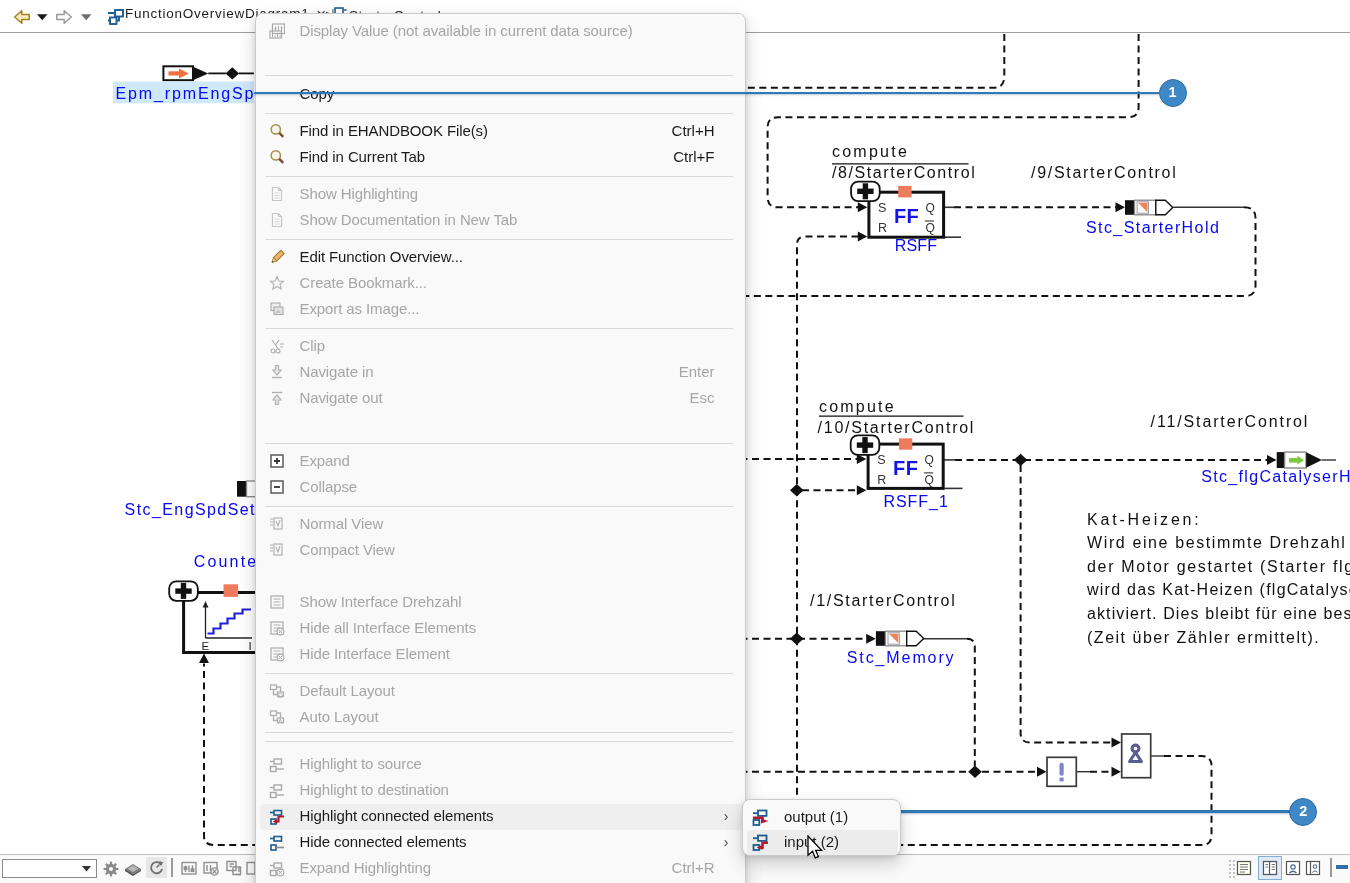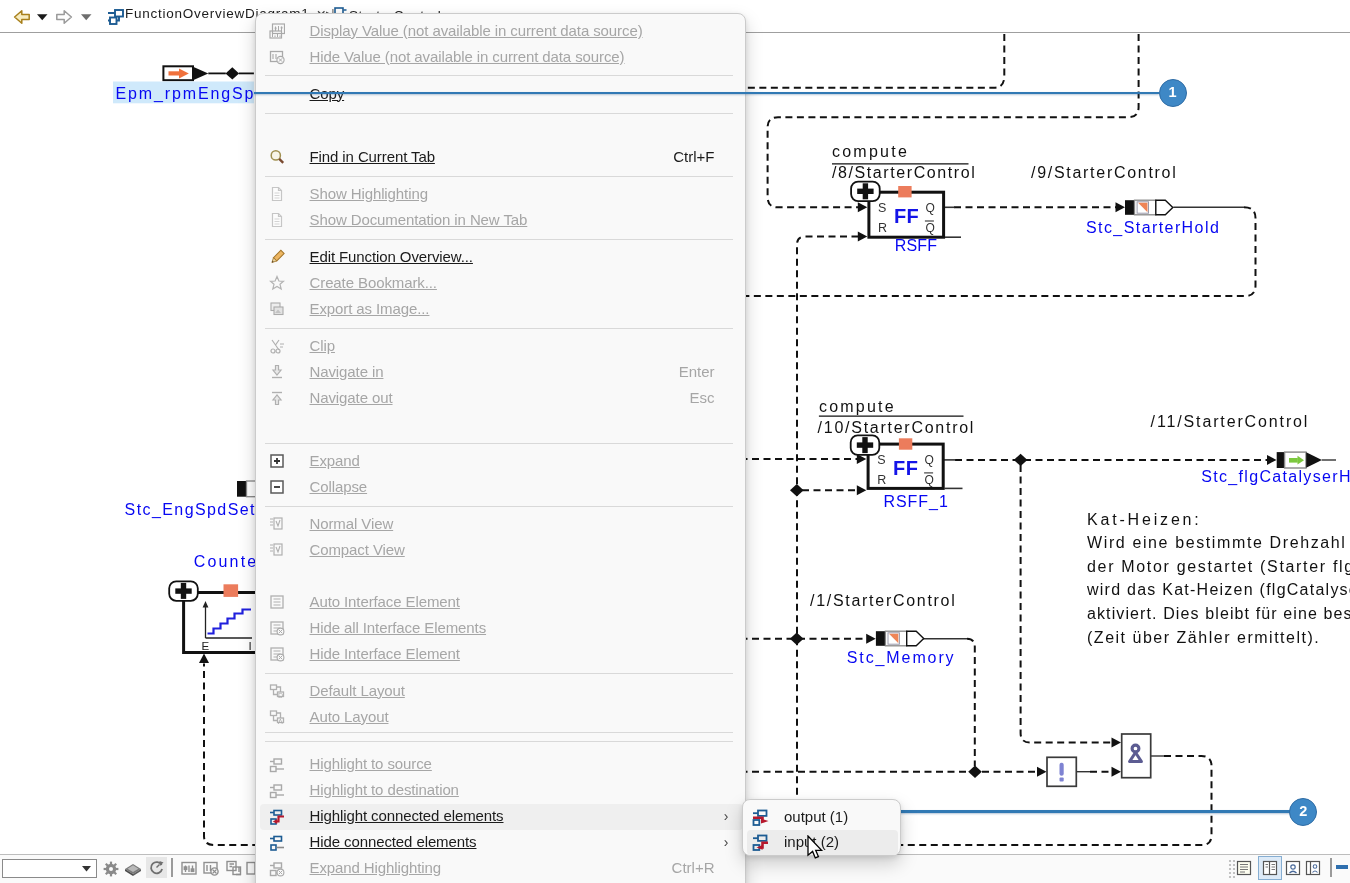--- a/index.html
+++ b/index.html
@@ -11,21 +11,21 @@
  border-bottom:1px solid #9f9f9f;z-index:10;}
 #tabtxt{position:absolute;left:125px;top:6px;font-size:13.5px;color:#1c1c1c;white-space:nowrap;letter-spacing:0.75px;}
 
 #cv{position:absolute;left:0;top:0;z-index:1;}
 
 #menu{position:absolute;left:254.5px;top:13px;width:491px;height:883px;background:#f9f9f9;
  border:1px solid #cbcbcb;border-radius:8px;z-index:30;
  box-shadow:0 8px 18px rgba(0,0,0,.18),0 2px 5px rgba(0,0,0,.10);}
 .mi{position:absolute;left:0;width:491px;height:26px;}
 .mi .ic{position:absolute;left:13px;top:5px;width:16px;height:16px;}
-.mi .tx{position:absolute;left:54px;top:3.5px;font-size:15px;letter-spacing:-0.1px;white-space:nowrap;text-decoration:underline;}
+.mi .tx{position:absolute;left:44px;top:3.5px;font-size:15px;letter-spacing:-0.1px;white-space:nowrap;}
 .mi .sc{position:absolute;right:32px;top:3.5px;font-size:15px;}
 .en{color:#1b1b1b;} .dis{color:#a6a6a6;}
 .hov{position:absolute;left:4px;right:4px;top:0;height:26px;background:#efefef;border-radius:4px;}
 .sep{position:absolute;left:9px;right:12px;height:1px;background:#d9d9d9;}
 .chev{position:absolute;right:18px;top:4px;font-size:14px;color:#454545;}
 
 #smenu{position:absolute;left:742px;top:799px;width:159px;height:57px;background:#f9f9f9;
  border:1px solid #cbcbcb;border-radius:8px;z-index:50;
  box-shadow:0 8px 18px rgba(0,0,0,.18),0 2px 5px rgba(0,0,0,.10);}
 .si{position:absolute;left:0;width:159px;height:25px;text-align:center;}
@@ -219,31 +219,30 @@
               <rect x="3.5" y="1" width="12" height="9.5" stroke-width="1.2"></rect>
               <rect x="1" y="8" width="11.5" height="7" stroke-width="1.2"></rect>
               <path d="M6.5 3.5 V8 M9.5 3 V8 M12.5 3.5 V8" stroke-width="1"></path>
               <path d="M3.5 11 V14 M6 12.5 V14 M8.5 11 V14 M11 12.5 V14" stroke-width="1"></path>
             </g>
             <rect x="5.7" y="4.5" width="1.8" height="1.8" fill="#a9a9a9"></rect>
             <rect x="11.7" y="3.8" width="1.8" height="1.8" fill="#a9a9a9"></rect>
           </svg></div>
         <span class="tx dis">Display Value (not available in current data source)</span>
       </div>
-      <div class="mi" style="top:30px">
-        <div class="ic"><svg width="16" height="16">
-            <rect x="1.5" y="2.5" width="12" height="10" fill="none" stroke="#a9a9a9" stroke-width="1.3"></rect>
-            <path d="M4 5 V10 M7 5 V10" stroke="#a9a9a9" stroke-width="1.1" fill="none"></path>
-            <circle cx="11.5" cy="11" r="3.6" fill="#f9f9f9" stroke="#a9a9a9" stroke-width="1.1"></circle>
-            <path d="M9.8 9.3 L13.2 12.7 M13.2 9.3 L9.8 12.7" stroke="#a9a9a9" stroke-width="1"></path>
-          </svg></div>
-        <span class="tx dis">Hide Value (not available in current data source)</span>
-      </div>
       <div class="mi" style="top:67px">
         <span class="tx en">Copy</span>
+      </div>
+      <div class="mi" style="top:104px">
+        <div class="ic"><svg width="16" height="16">
+            <circle cx="6.8" cy="6.4" r="4.6" fill="#f8f5e8" stroke="#a09050" stroke-width="1.5"></circle>
+            <line x1="10.2" y1="9.8" x2="14.2" y2="13.8" stroke="#7a4a30" stroke-width="2.4"></line>
+          </svg></div>
+        <span class="tx en">Find in EHANDBOOK File(s)</span>
+        <span class="sc en">Ctrl+H</span>
       </div>
       <div class="mi" style="top:130px">
         <div class="ic"><svg width="16" height="16">
             <circle cx="6.8" cy="6.4" r="4.6" fill="#f8f5e8" stroke="#a09050" stroke-width="1.5"></circle>
             <line x1="10.2" y1="9.8" x2="14.2" y2="13.8" stroke="#7a4a30" stroke-width="2.4"></line>
           </svg></div>
         <span class="tx en">Find in Current Tab</span>
         <span class="sc en">Ctrl+F</span>
       </div>
       <div class="mi" style="top:167px">
@@ -349,21 +348,21 @@
               <path d="M7 5 L9 10 L11 4" stroke-width="1.1"></path>
             </g>
           </svg></div>
         <span class="tx dis">Compact View</span>
       </div>
       <div class="mi" style="top:575px">
         <div class="ic"><svg width="16" height="16">
             <rect x="2" y="2" width="12" height="12" fill="none" stroke="#b0b0b0" stroke-width="1.3"></rect>
             <path d="M4.5 5 H11.5 M4.5 8 H11.5 M4.5 11 H11.5" stroke="#b0b0b0" stroke-width="1.1"></path>
           </svg></div>
-        <span class="tx dis">Auto Interface Element</span>
+        <span class="tx dis">Show Interface Drehzahl</span>
       </div>
       <div class="mi" style="top:601px">
         <div class="ic"><svg width="16" height="16">
             <rect x="2" y="2" width="12" height="12" fill="none" stroke="#b0b0b0" stroke-width="1.3"></rect>
             <path d="M4.5 5 H11.5 M4.5 8 H11.5 M4.5 11 H11.5" stroke="#b0b0b0" stroke-width="1.1"></path>
             <circle cx="11.5" cy="11.5" r="3.4" fill="#f9f9f9" stroke="#ababab" stroke-width="1.1"></circle>
             <path d="M9.9 9.9 L13.1 13.1 M13.1 9.9 L9.9 13.1" stroke="#ababab" stroke-width="1"></path>
           </svg></div>
         <span class="tx dis">Hide all Interface Elements</span>
       </div>

